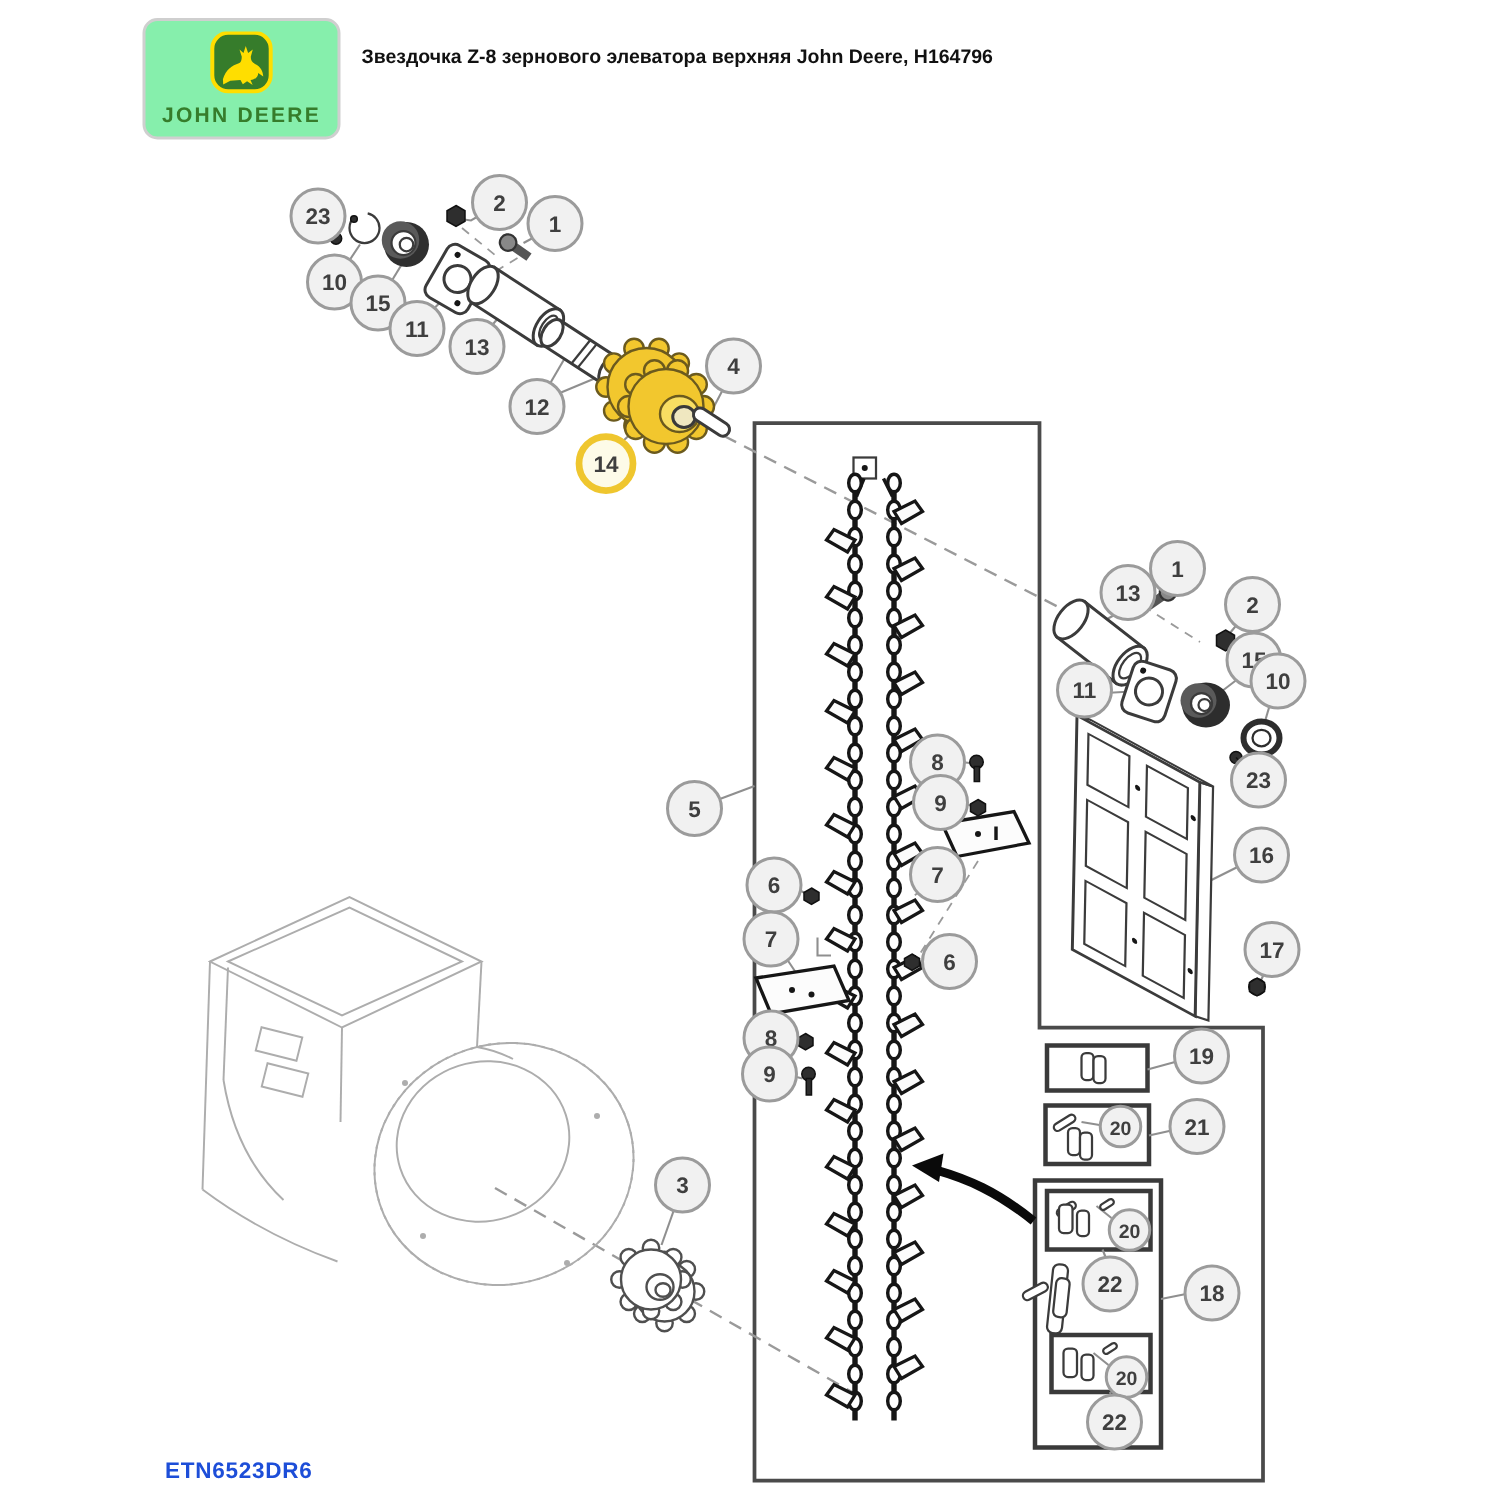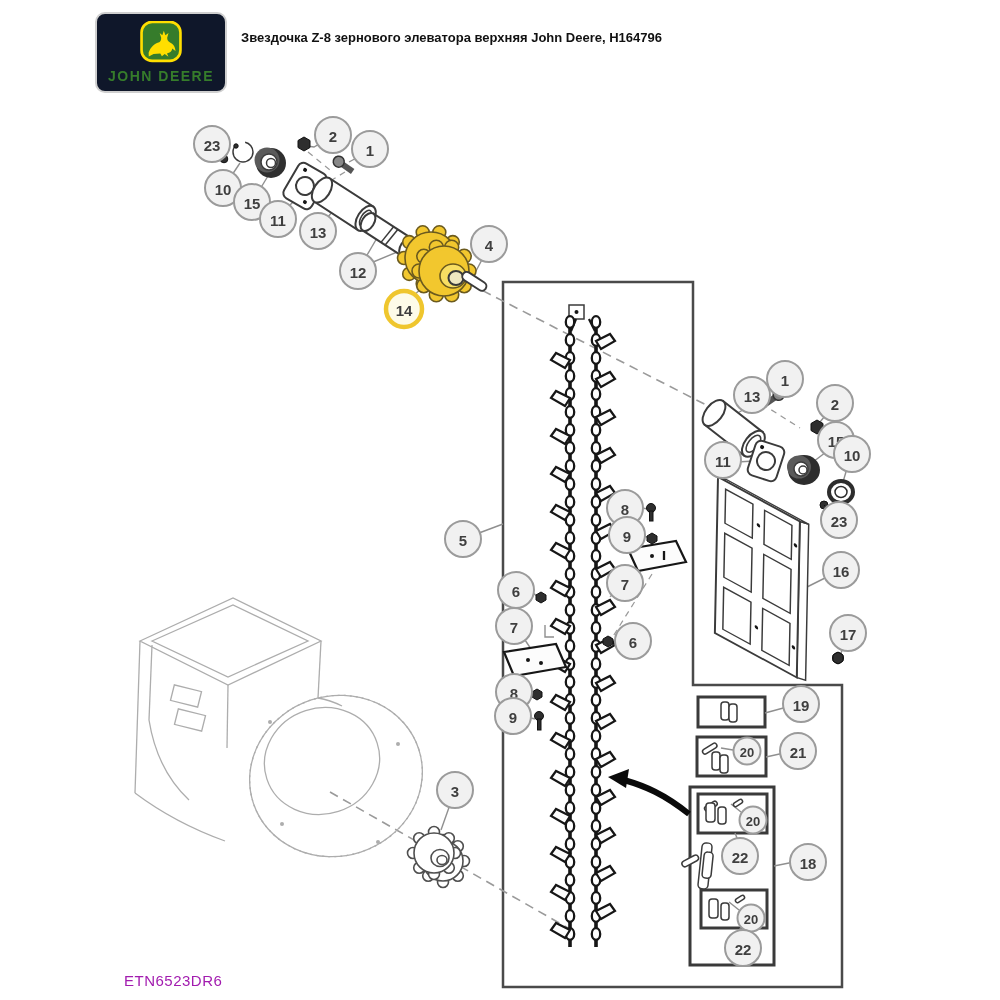--- a/index.html
+++ b/index.html
@@ -3,27 +3,27 @@
 <meta charset="utf-8">
 <style>
   :root{
     --yellow:#F2C72E; --hl-ring:#EFC62E; --green:#367C2B; --jd-yellow:#FFDE00;
     --line:#3b3b3b; --boxline:#4a4a4a;
   }
   html,body{margin:0;padding:0;background:#fff;}
   .page{position:relative;width:1000px;height:1000px;background:#fff;overflow:hidden;
         font-family:"Liberation Sans",sans-serif;}
   .diagram{position:absolute;left:0;top:0;width:1000px;height:1000px;}
-  .logo-card{position:absolute;left:95px;top:12px;width:128px;height:77px;background:#0f172a;
+  .logo-card{position:absolute;left:95px;top:12px;width:128px;height:77px;background:#86efac;
              border:2px solid #cfcfcf;border-radius:10px;text-align:center;}
   .logo-card svg{display:block;margin:7px auto 0 auto;}
   .logo-text{color:var(--green);font-weight:bold;font-size:14px;letter-spacing:1.5px;margin-top:1px;}
   .title{position:absolute;left:241px;top:30px;width:720px;font-size:13px;font-weight:bold;
          color:#111;white-space:nowrap;}
-  .code{position:absolute;left:124px;top:972px;font-size:15px;font-weight:normal;color:#a21caf;
+  .code{position:absolute;left:110px;top:972px;font-size:15px;font-weight:bold;color:#1d4ed8;
         letter-spacing:.5px;}
   
   .box{fill:none;stroke:var(--boxline);stroke-width:2.5px;}
   .box-thick{fill:none;stroke:#3a3a3a;stroke-width:3px;}
   .dash{fill:none;stroke:#9a9a9a;stroke-width:1.6px;stroke-dasharray:9 6;}
   .dash-thin{fill:none;stroke:#9a9a9a;stroke-width:1.2px;stroke-dasharray:6 5;}
   .leader{stroke:#8f8f8f;stroke-width:1.4px;fill:none;}
   .part{fill:#fff;stroke:var(--line);stroke-width:2px;}
   .part-thin{fill:#fff;stroke:var(--line);stroke-width:1.5px;}
   .dark{fill:#2e2e2e;stroke:#111;stroke-width:1px;}

